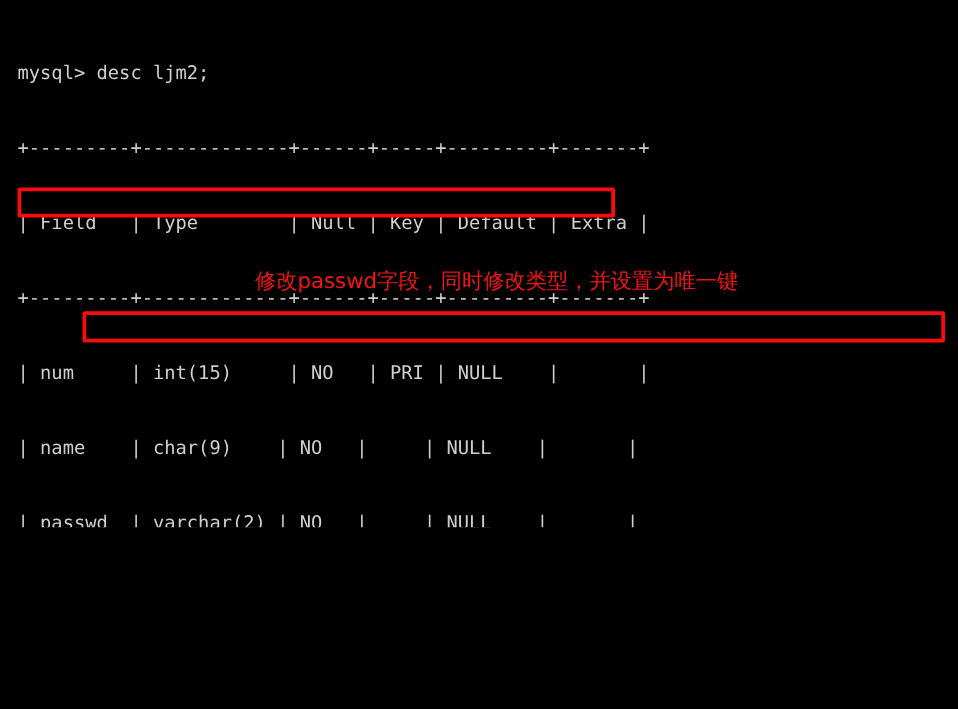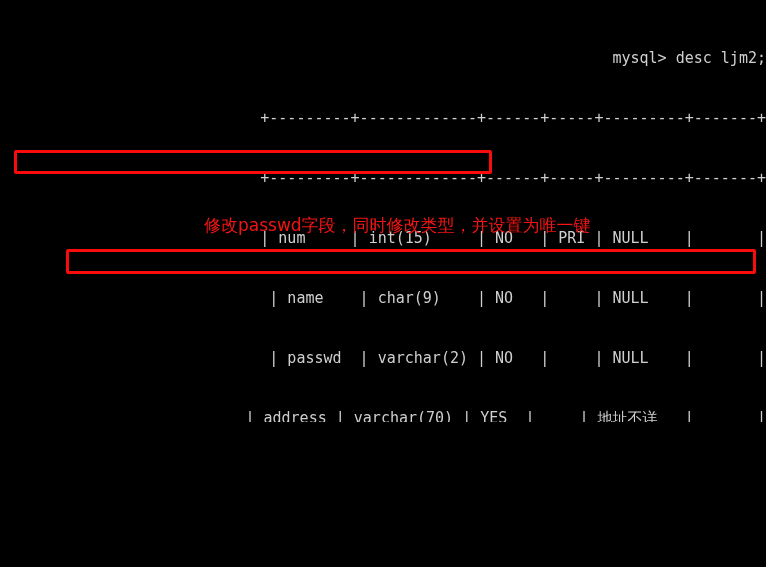--- a/index.html
+++ b/index.html
@@ -7,21 +7,20 @@
     padding: 0;
     background: #000000;
   }
   #screen {
     position: relative;
     width: 766px;
     height: 422px;
     background: #000000;
     overflow: hidden;
     font-family: "DejaVu Sans Mono", "Liberation Mono", monospace;
-    text-align: right;
   }
   .term {
     position: absolute;
     left: 14px;
     top: 8px;
     width: 752px;
     color: #cfcfcf;
     font-size: 15px;
     line-height: 20px;
     white-space: pre;
@@ -62,20 +61,21 @@
   }
 </style>
 </head>
 <body>
 
 <div id="screen">
 
   <div class="term">
     <div class="line">mysql&gt; desc ljm2;</div>
     <div class="line">+---------+-------------+------+-----+---------+-------+</div>
+    <div class="line">| Field   | Type        | Null | Key | Default | Extra |</div>
     <div class="line">+---------+-------------+------+-----+---------+-------+</div>
     <div class="line">| num     | int(15)     | NO   | PRI | NULL    |       |</div>
     <div class="line">| name    | char(9)    | NO   |     | NULL    |       |</div>
     <div class="line">| passwd  | varchar(2) | NO   |     | NULL    |       |</div>
     <div class="line">| address | varchar(70) | YES  |     | 地址不详   |       |</div>
     
     
     
     
     

